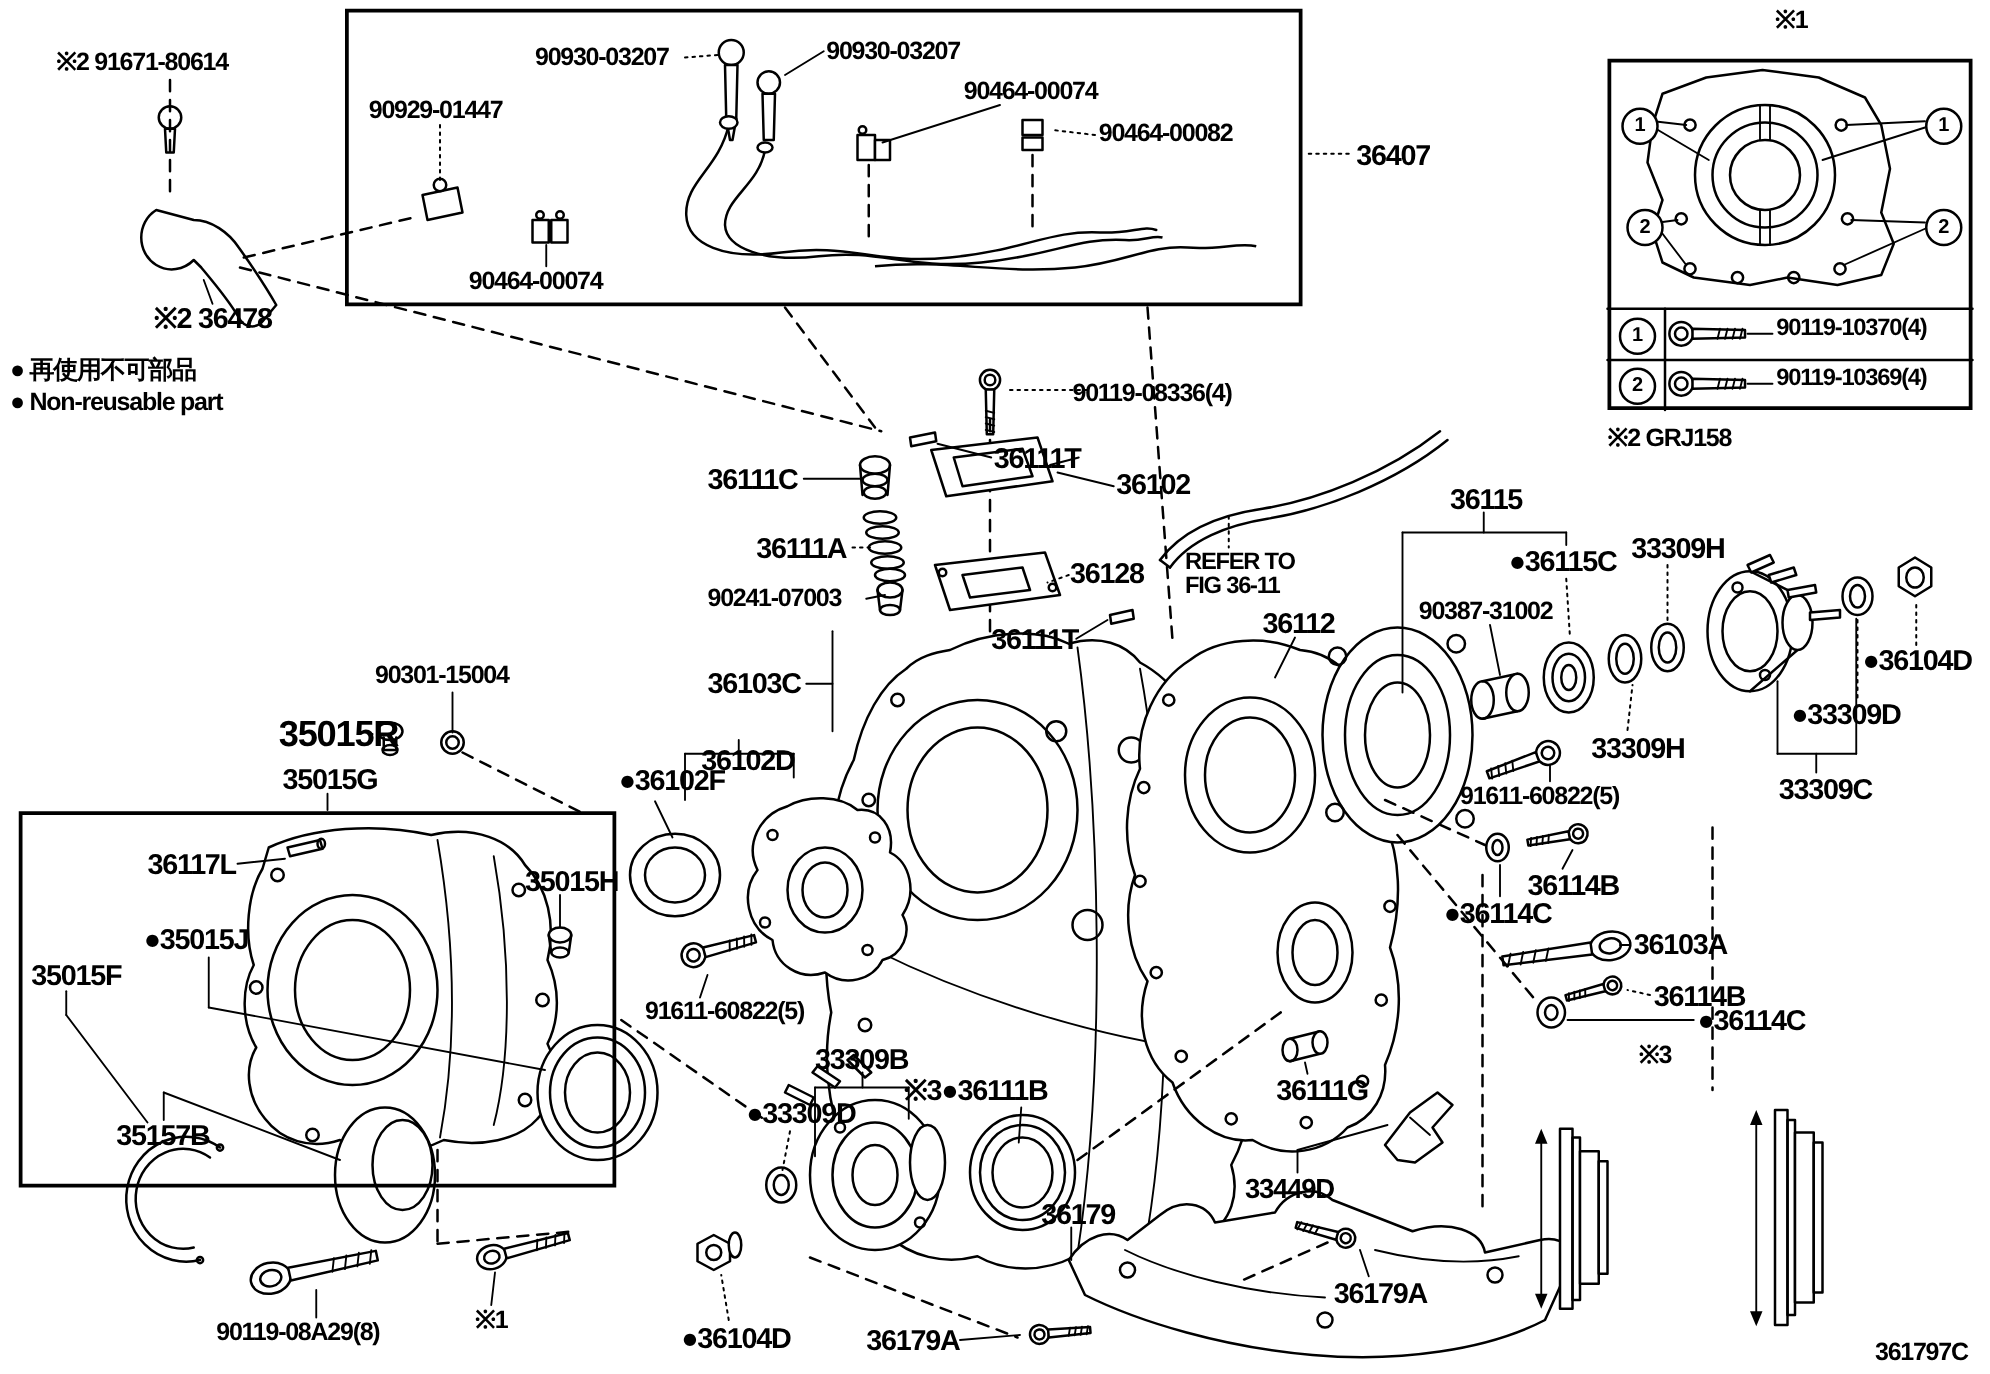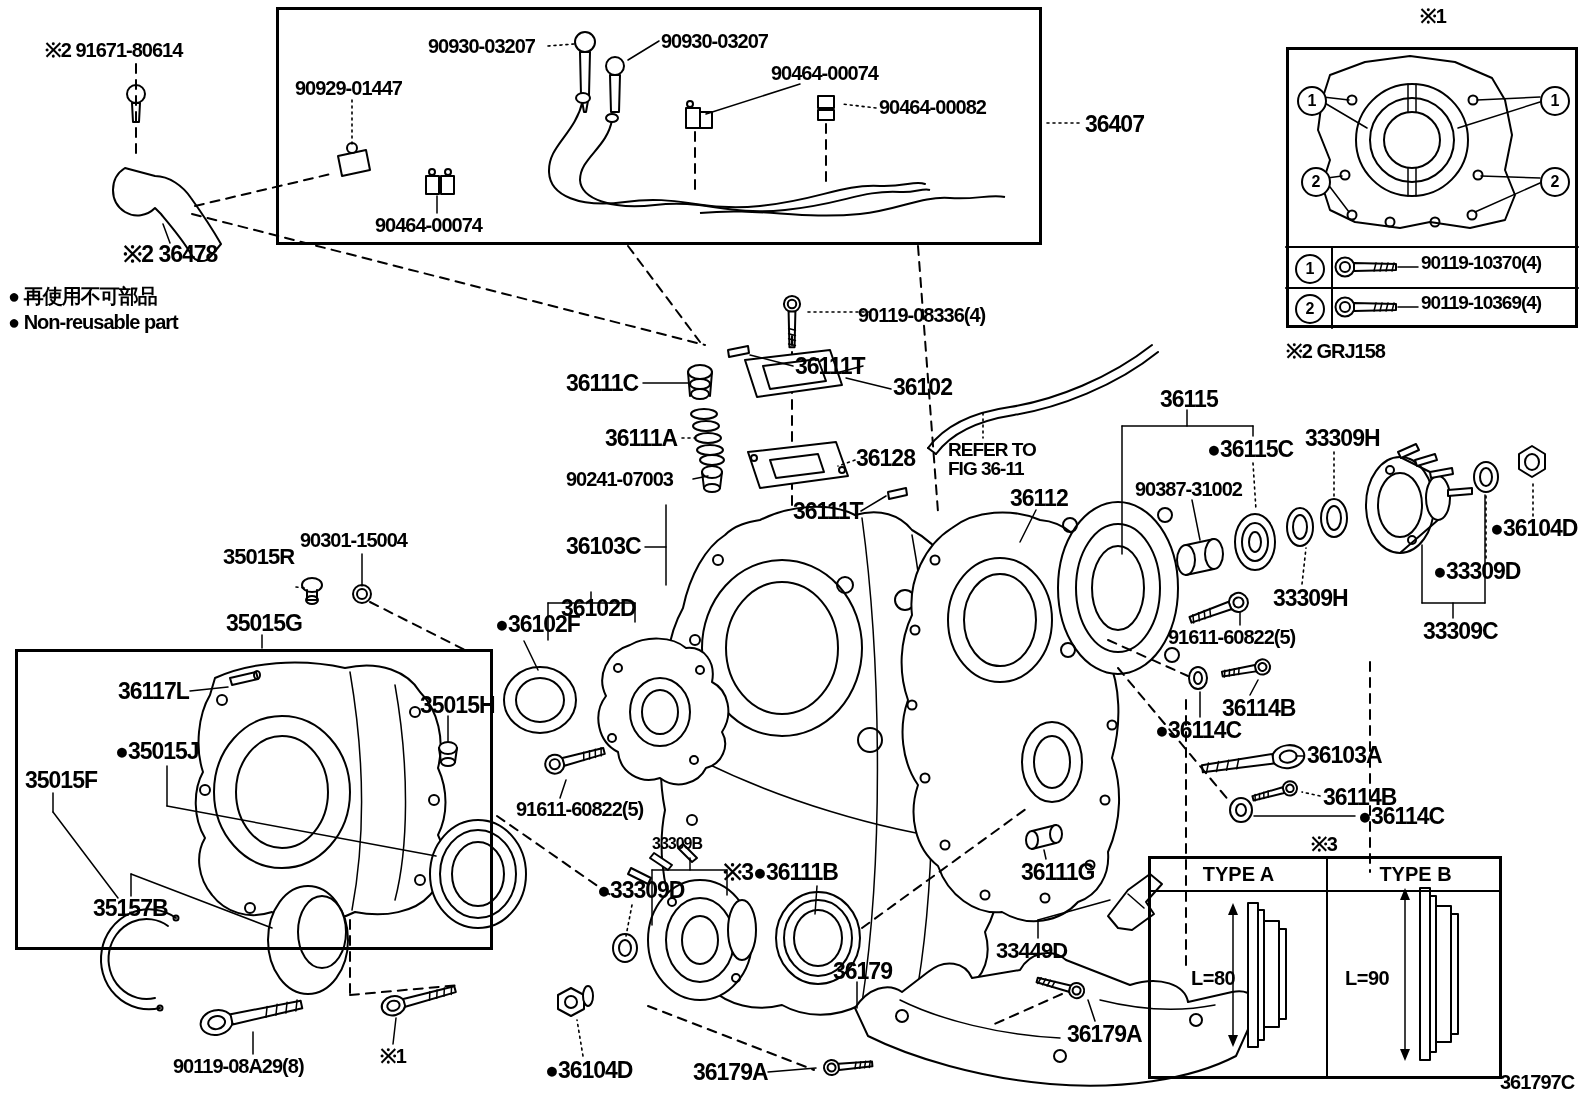--- a/index.html
+++ b/index.html
@@ -385,28 +385,20 @@
   <rect x="1420" y="888" width="10" height="172" class="ln w"></rect>
   <rect x="1430" y="896" width="6" height="156" class="ln"></rect>
   <rect x="1436" y="906" width="15" height="136" class="ln w"></rect>
   <rect x="1451" y="914" width="7" height="120" class="ln"></rect>
 </svg>
 
 <div class="box" style="left:276px;top:7px;width:766px;height:238px"></div>
 <div class="box" style="left:1286px;top:47px;width:292px;height:281px"></div>
 <div class="box" style="left:15px;top:649px;width:478px;height:301px"></div>
 
-<div class="box" style="left:1148px;top:856px;width:354px;height:223px">
-  <div class="tt-divider"></div>
-  <div class="tt-rule"></div>
-  <div class="tt-cell tt-a">TYPE A</div>
-  <div class="tt-cell tt-b">TYPE B</div>
-  <div class="tt-len tt-la">L=80</div>
-  <div class="tt-len tt-lb">L=90</div>
-</div>
 
 <div id="labels-layer">
       <div class="plabel" style="left: 45px; top: 40px; font-size: 20px;">※2 91671-80614</div>
       <div class="plabel" style="left: 123px; top: 243px; font-size: 23px;">※2 36478</div>
       <div class="plabel" style="left: 8px; top: 286px; font-size: 20px;">● 再使用不可部品</div>
       <div class="plabel" style="left: 8px; top: 312px; font-size: 20px;">● Non-reusable part</div>
       <div class="plabel" style="left: 428px; top: 36px; font-size: 20px;">90930-03207</div>
       <div class="plabel" style="left: 661px; top: 31px; font-size: 20px;">90930-03207</div>
       <div class="plabel" style="left: 771px; top: 63px; font-size: 20px;">90464-00074</div>
       <div class="plabel" style="left: 879px; top: 97px; font-size: 20px;">90464-00082</div>
@@ -439,29 +431,29 @@
       <div class="plabel" style="left: 1168px; top: 627px; font-size: 20px;">91611-60822(5)</div>
       <div class="plabel" style="left: 1423px; top: 620px; font-size: 23px;">33309C</div>
       <div class="plabel" style="left: 1490px; top: 517px; font-size: 23px;">●36104D</div>
       <div class="plabel" style="left: 1433px; top: 560px; font-size: 23px;">●33309D</div>
       <div class="plabel" style="left: 1222px; top: 697px; font-size: 23px;">36114B</div>
       <div class="plabel" style="left: 1155px; top: 719px; font-size: 23px;">●36114C</div>
       <div class="plabel" style="left: 1307px; top: 744px; font-size: 23px;">36103A</div>
       <div class="plabel" style="left: 1323px; top: 786px; font-size: 23px;">36114B</div>
       <div class="plabel" style="left: 1358px; top: 805px; font-size: 23px;">●36114C</div>
       <div class="plabel" style="left: 300px; top: 530px; font-size: 20px;">90301-15004</div>
-      <div class="plabel" style="left: 223px; top: 546px; font-size: 22px;">35015R</div>
+      <div class="plabel" style="left: 223px; top: 574px; font-size: 29px;">35015R</div>
       <div class="plabel" style="left: 226px; top: 612px; font-size: 23px;">35015G</div>
       <div class="plabel" style="left: 118px; top: 680px; font-size: 23px;">36117L</div>
       <div class="plabel" style="left: 420px; top: 694px; font-size: 23px;">35015H</div>
       <div class="plabel" style="left: 115px; top: 740px; font-size: 23px; text-align: right;">●35015J</div>
       <div class="plabel" style="left: 25px; top: 769px; font-size: 23px;">35015F</div>
       <div class="plabel" style="left: 93px; top: 897px; font-size: 23px;">35157B</div>
       <div class="plabel" style="left: 516px; top: 799px; font-size: 20px;">91611-60822(5)</div>
-      <div class="plabel" style="left: 652px; top: 836px; font-size: 16px;">33309B</div>
+      <div class="plabel" style="left: 652px; top: 836px; font-size: 23px;">33309B</div>
       <div class="plabel" style="left: 597px; top: 879px; font-size: 23px;">●33309D</div>
       <div class="plabel" style="left: 723px; top: 861px; font-size: 23px;">※3●36111B</div>
       <div class="plabel" style="left: 1021px; top: 861px; font-size: 23px;">36111G</div>
       <div class="plabel" style="left: 996px; top: 940px; font-size: 22px;">33449D</div>
       <div class="plabel" style="left: 833px; top: 960px; font-size: 23px;">36179</div>
       <div class="plabel" style="left: 1067px; top: 1023px; font-size: 23px;">36179A</div>
       <div class="plabel" style="left: 693px; top: 1061px; font-size: 23px;">36179A</div>
       <div class="plabel" style="left: 545px; top: 1059px; font-size: 23px;">●36104D</div>
       <div class="plabel" style="left: 173px; top: 1056px; font-size: 20px;">90119-08A29(8)</div>
       <div class="plabel" style="left: 380px; top: 1046px; font-size: 20px;">※1</div>

